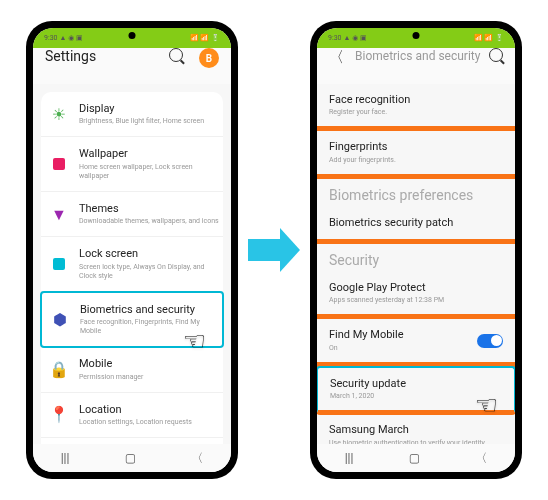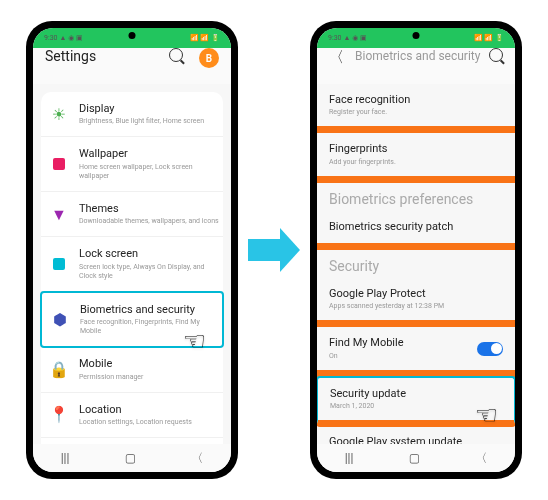--- a/index.html
+++ b/index.html
@@ -1,38 +1,38 @@
 <!DOCTYPE html>
 <html><head>
 <meta charset="utf-8">
 <style>
 *{margin:0;padding:0;box-sizing:border-box;font-family:-apple-system,Roboto,sans-serif}
 body{background:#fff;width:548px;height:500px;display:flex;align-items:center;justify-content:center;gap:10px}
 .phone{width:212px;height:458px;background:#000;border-radius:26px;padding:7px;position:relative}
 .screen{width:100%;height:100%;background:#f7f7f7;border-radius:20px;overflow:hidden;display:flex;flex-direction:column}
 .camera{position:absolute;top:11px;left:50%;transform:translateX(-50%);width:7px;height:7px;background:#000;border-radius:50%;z-index:10}
-.status{height:20px;display:flex;justify-content:space-between;align-items:center;padding:0 11px;font-size:7px;color:#555;background:#22c55e}
+.status{height:20px;display:flex;justify-content:space-between;align-items:center;padding:0 11px;font-size:7px;color:#555;background:#84cc16}
 .status-l,.status-r{display:flex;gap:2px;align-items:center}
 .hdr{height:36px;display:flex;align-items:flex-start;padding:0 12px;background:#fafafa;gap:8px}
 .hdr-title{font-size:14px;color:#222;flex:1}
 .hdr-title.sub{font-size:12px}
 .search-ic{width:14px;height:14px;border:1.6px solid #333;border-radius:50%;position:relative}
 .search-ic:after{content:'';position:absolute;width:5px;height:1.6px;background:#333;bottom:-2px;right:-3px;transform:rotate(45deg)}
 .avatar{width:20px;height:20px;background:#ff8c1a;border-radius:50%;color:#fff;font-size:10px;font-weight:600;display:flex;align-items:center;justify-content:center;margin-left:8px}
 .back{font-size:15px;color:#333;margin-right:3px}
 .list{flex:1;overflow:hidden;background:#f7f7f7;padding:0 8px}
 .card{background:#fff;border-radius:10px;margin-top:8px}
 .item{display:flex;align-items:center;padding:10px 4px 10px 10px;border-bottom:1px solid #f0f0f0;position:relative}
 .item:last-child{border-bottom:none}
 .ic{width:16px;height:16px;margin-right:12px;flex-shrink:0;display:flex;align-items:center;justify-content:center}
 .txt{flex:1;min-width:0}
 .ttl{font-size:11px;color:#222;line-height:1.3}
 .sub{font-size:7px;color:#999;line-height:1.3;margin-top:1px}
 .hl{border:2.5px solid #00b8d4;border-radius:4px;margin:-1px}
-.item2{padding:9px 12px;border-bottom:7px solid #f97316;position:relative}
+.item2{padding:9px 12px;border-bottom:5px solid #f97316;position:relative}
 .sect{font-size:14px;color:#aaa;padding:8px 12px 4px}
 .toggle{width:26px;height:14px;background:#1a73e8;border-radius:7px;position:absolute;right:12px;top:50%;transform:translateY(-50%)}
 .toggle:after{content:'';position:absolute;width:11px;height:11px;background:#fff;border-radius:50%;right:1.5px;top:1.5px}
 .navbar{height:28px;display:flex;justify-content:space-around;align-items:center;background:#fafafa;font-size:12px;color:#555}
 .arrow{display:flex;align-items:center;justify-content:center}
 .arrow-body{width:32px;height:22px;background:#29c4e6}
 .arrow-head{width:0;height:0;border-left:20px solid #29c4e6;border-top:22px solid transparent;border-bottom:22px solid transparent}
 .pointer{position:absolute;right:16px;bottom:-10px;font-size:26px;z-index:5;filter:drop-shadow(0 1px 1px rgba(0,0,0,.3))}
 .sq{width:12px;height:12px;border-radius:2px}
 </style>
@@ -173,24 +173,20 @@
           <div class="ttl">Find My Mobile</div>
           <div class="sub">On</div>
           <span class="toggle"></span>
         </div>
         <div class="item2 hl">
           <div class="ttl">Security update</div>
           <div class="sub">March 1, 2020</div>
           <span class="pointer">☜</span>
         </div>
         <div class="item2">
-          <div class="ttl">Google Play system update</div>
-          <div class="sub">May 1, 2020</div>
-        </div>
-        <div class="item2">
           <div class="ttl">Samsung March</div>
           <div class="sub">Use biometric authentication to verify your identity easily and securely.</div>
         </div>
       </div>
 <div class="navbar">
 <span>|||</span>
 <span>▢</span>
 <span>〈</span>
 </div>
 </div>

